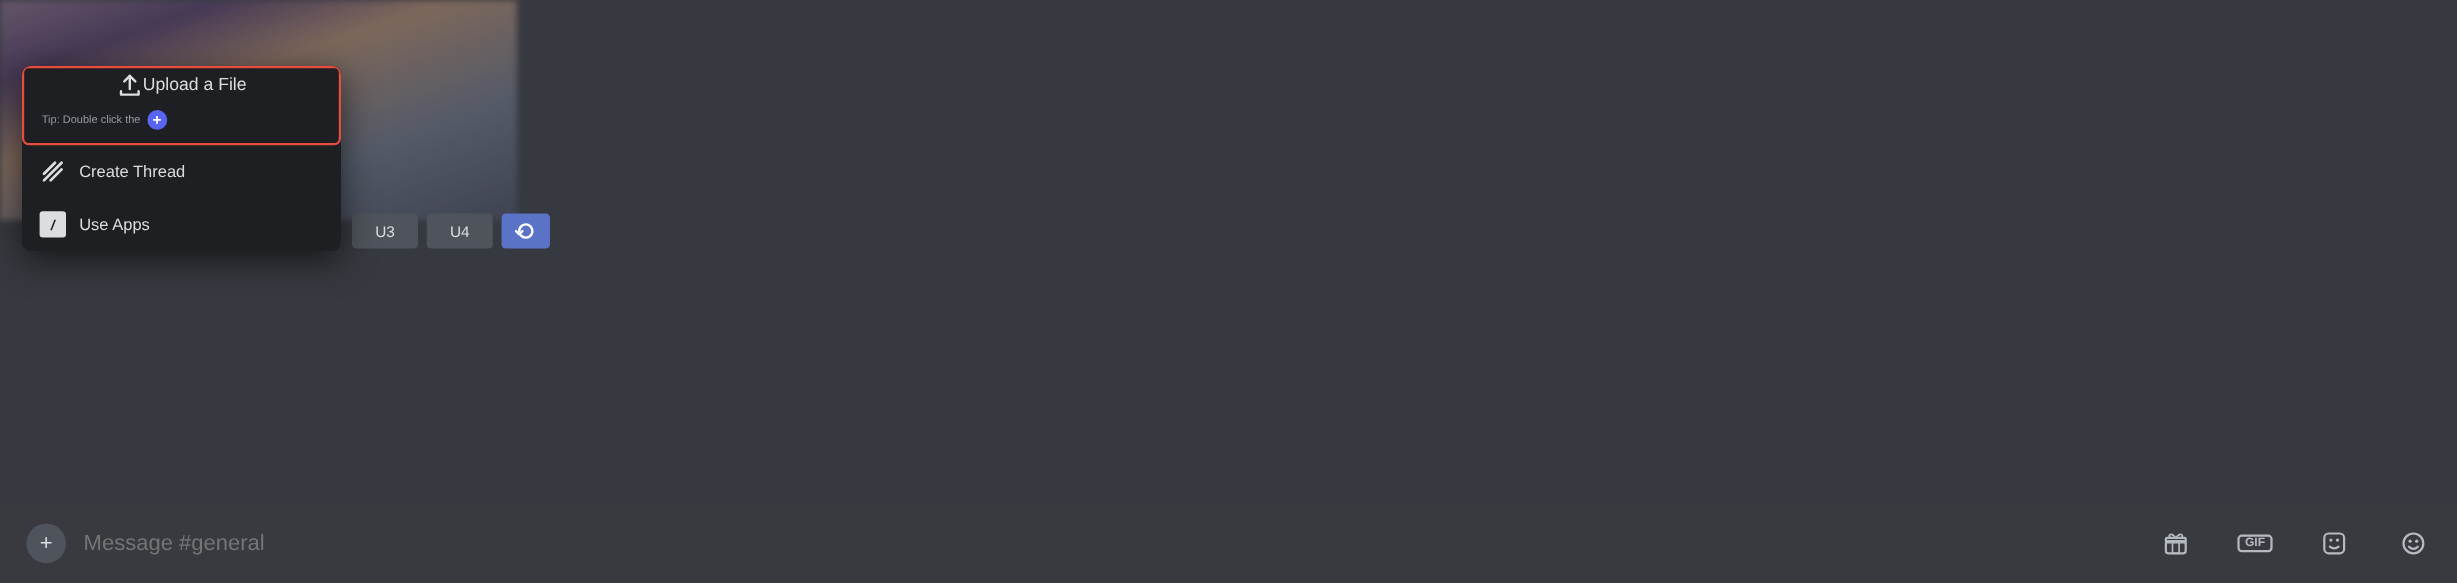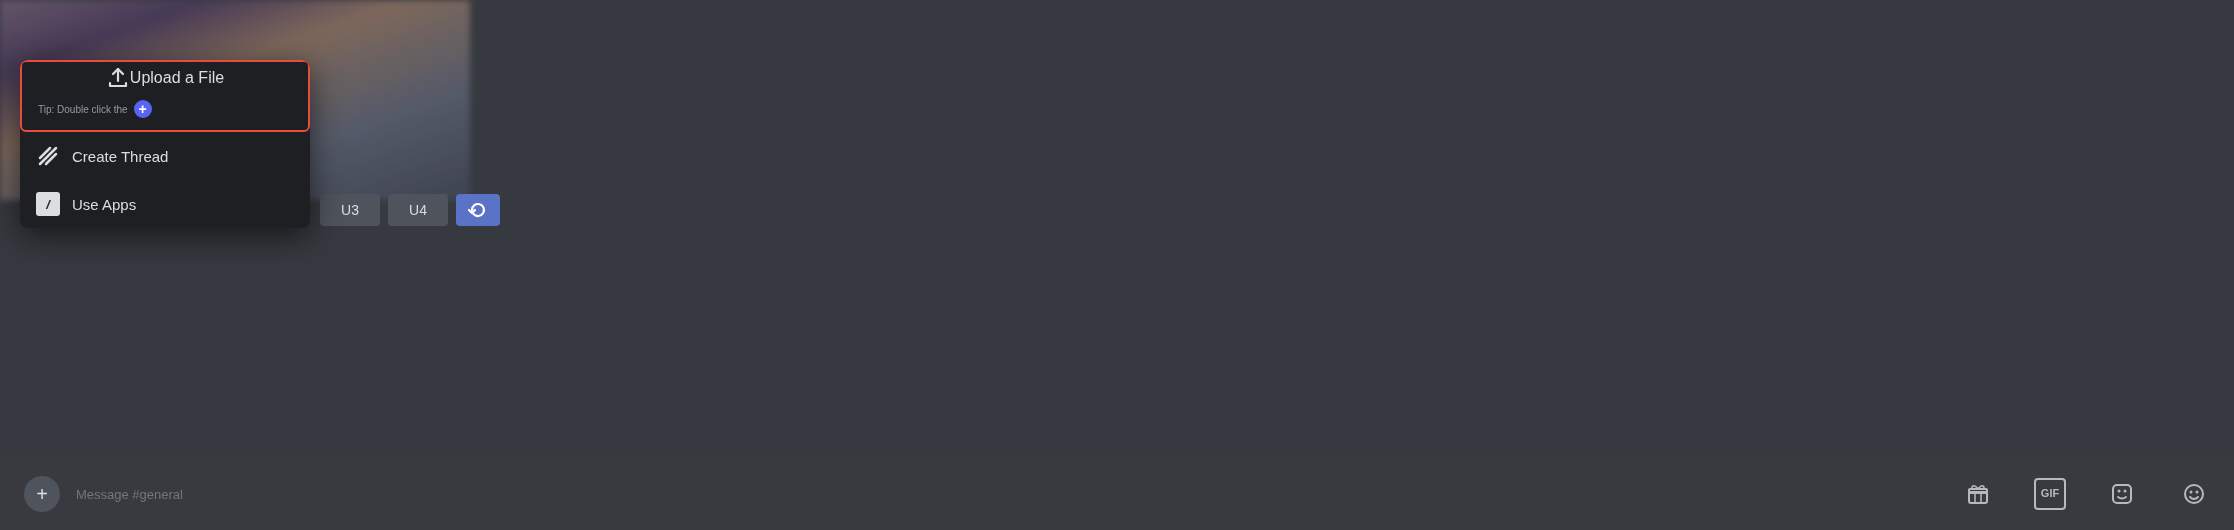--- a/index.html
+++ b/index.html
@@ -204,34 +204,34 @@
       flex-shrink: 0;
       border: none;
     }
 
     .message-input {
       flex: 1;
       background: transparent;
       border: none;
       outline: none;
       color: #72767d;
-      font-size: 13px;
+      font-size: 20px;
       cursor: text;
     }
 
     .chat-icons {
       display: flex;
       align-items: center;
       gap: 16px;
       flex-shrink: 0;
     }
 
     .chat-icon-btn {
       width: 32px;
-      height: 32px;
+      height: 16px;
       display: flex;
       align-items: center;
       justify-content: center;
       cursor: pointer;
       color: #b5bac1;
       font-size: 20px;
       border-radius: 4px;
       margin-left: 24px;
     }
 

